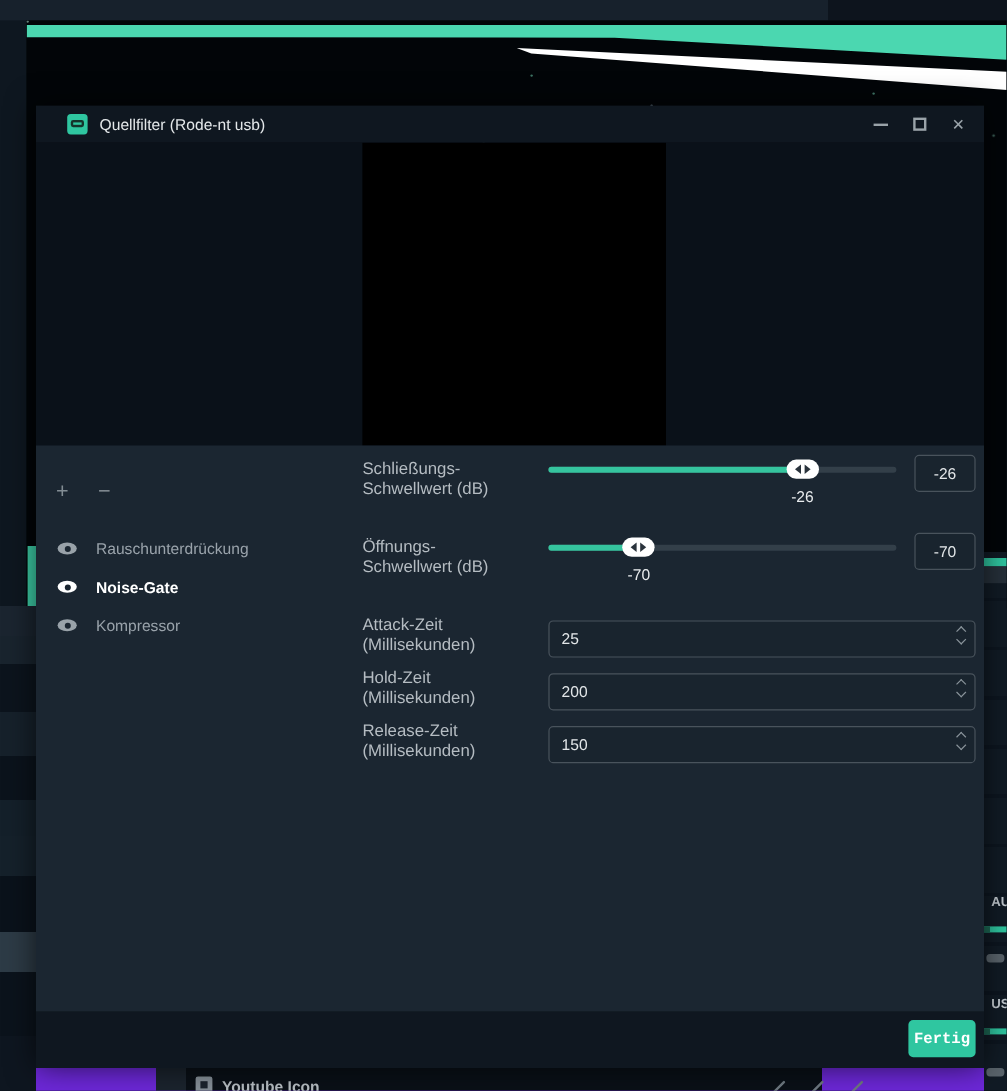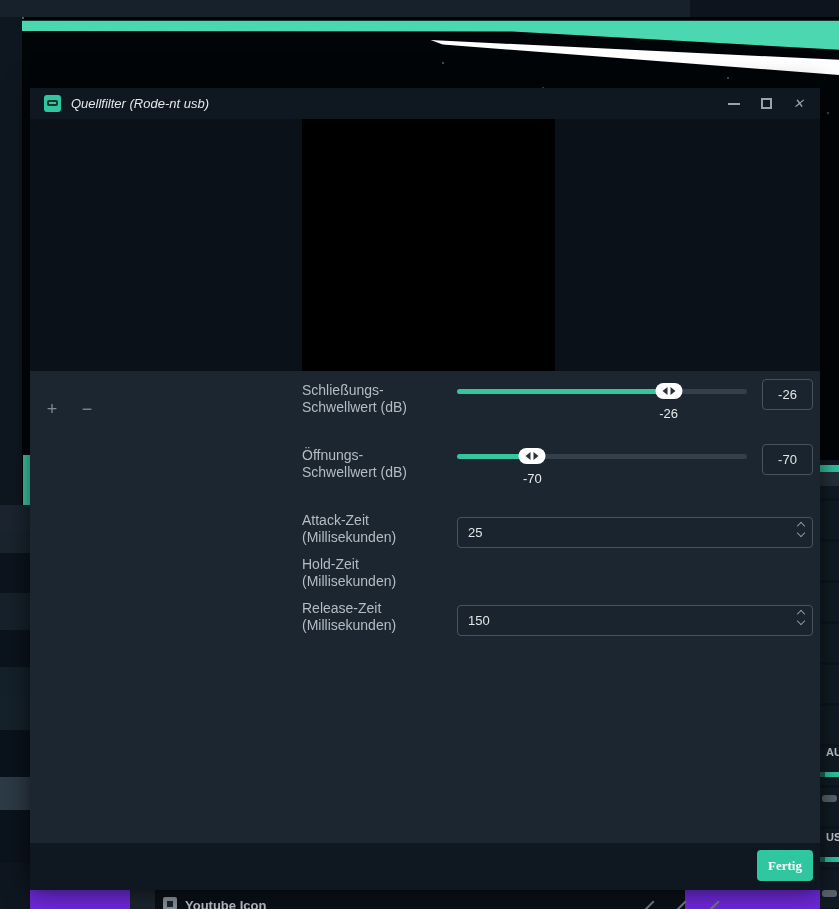--- a/index.html
+++ b/index.html
@@ -55,21 +55,21 @@
   .yt-icon { position:absolute; left:133px; top:7px; width:14px; height:14px; border-radius:2px; background:#87919a; }
   .yt-icon::after { content:""; position:absolute; left:4px; top:4px; width:6px; height:6px; background:#1b242e; }
   .yt-label { position:absolute; left:155px; top:8px; font-size:13px; font-weight:bold; color:#b9c0c5; }
   .bs-glyph { position:absolute; top:9px; width:2px; height:14px; border-radius:1px;
               background:#6f7a82; transform:rotate(45deg); }
 
   
   .dialog { position:absolute; left:30px; top:88px; width:790px; height:802px;
             box-shadow:0 0 24px rgba(0,0,0,.65); }
   .dlg-titlebar { position:relative; height:31px; background:#0f1720; display:flex; align-items:center;
-                  padding-left:14px;font-style:italic; }
+                  padding-left:26px; }
   .dlg-icon { width:17px; height:17px; border-radius:3px; background:#2fc6a0; position:relative; flex:none; }
   .dlg-icon::after { content:""; position:absolute; left:3px; top:5px; width:11px; height:6px;
                      border-radius:2px; background:#15342c; }
   .dlg-icon::before { content:""; position:absolute; left:5px; top:7px; width:7px; height:2px;
                       background:#2fc6a0; z-index:1; }
   .dlg-title { margin-left:10px; font-size:13px; color:#e4e8ea; }
   .win-controls { position:absolute; right:16px; top:0; height:31px; display:flex; align-items:center; gap:21px; }
   .wc { color:#9aa3a9; font-size:13px; line-height:1; cursor:default; }
   .wc-min { width:12px; height:2px; background:#9aa3a9; }
   .wc-max { width:11px; height:11px; border:2px solid #9aa3a9; }
@@ -114,21 +114,21 @@
                 color:#e2e6e8; font-size:13px; padding-left:10px;
                 font-family:"Liberation Sans", sans-serif; }
   .spin { position:absolute; right:9px; top:6px; display:flex; flex-direction:column; gap:5px; cursor:pointer; }
   .chev { width:6px; height:6px; border-right:1.5px solid #8a949b; border-bottom:1.5px solid #8a949b; }
   .chev.up { transform:rotate(-135deg); }
   .chev.down { transform:rotate(45deg); margin-top:-4px; }
 
   .dlg-footer { position:relative; height:47px; background:#0f1720; }
   .done-btn { position:absolute; right:7px; top:7px; width:56px; height:31px; border:none; border-radius:4px;
               background:#2fc6a0; color:#ffffff; font-size:13px; font-weight:bold; cursor:pointer;
-              font-family:Liberation Serif, serif; }
+              font-family:Liberation Mono, monospace; }
 </style>
 </head>
 <body>
 
 <div class="screen">
 
   <div class="app-titlebar">
     <div class="app-titlebar-right"></div>
   </div>
 
@@ -178,20 +178,34 @@
       <div class="preview-black"></div>
     </div>
 
     <div class="settings-area">
 
       <div class="filters-col">
         <div class="pm-row">
           <div class="pm-btn">+</div>
           <div class="pm-btn">−</div>
         </div>
+        <div class="filter-list">
+          <div class="filter-row">
+            <span class="eye"></span>
+            <span class="filter-label">Rauschunterdrückung</span>
+          </div>
+          <div class="filter-row selected">
+            <span class="eye"></span>
+            <span class="filter-label">Noise-Gate</span>
+          </div>
+          <div class="filter-row">
+            <span class="eye"></span>
+            <span class="filter-label">Kompressor</span>
+          </div>
+        </div>
       </div>
 
       <div class="params-col">
 
         <div class="param-row slider-type">
           <div class="param-label">
             <div>Schließungs-</div>
             <div>Schwellwert (dB)</div>
           </div>
           <div class="slider-ctl">
@@ -239,20 +253,27 @@
               <span class="chev down"></span>
             </div>
           </div>
         </div>
 
         <div class="param-row input-type">
           <div class="param-label">
             <div>Hold-Zeit</div>
             <div>(Millisekunden)</div>
           </div>
+          <div class="wide-input-wrap">
+            <input class="wide-input" value="200" style="">
+            <div class="spin">
+              <span class="chev up"></span>
+              <span class="chev down"></span>
+            </div>
+          </div>
         </div>
 
         <div class="param-row input-type">
           <div class="param-label">
             <div>Release-Zeit</div>
             <div>(Millisekunden)</div>
           </div>
           <div class="wide-input-wrap">
             <input class="wide-input" value="150" style="">
             <div class="spin">

